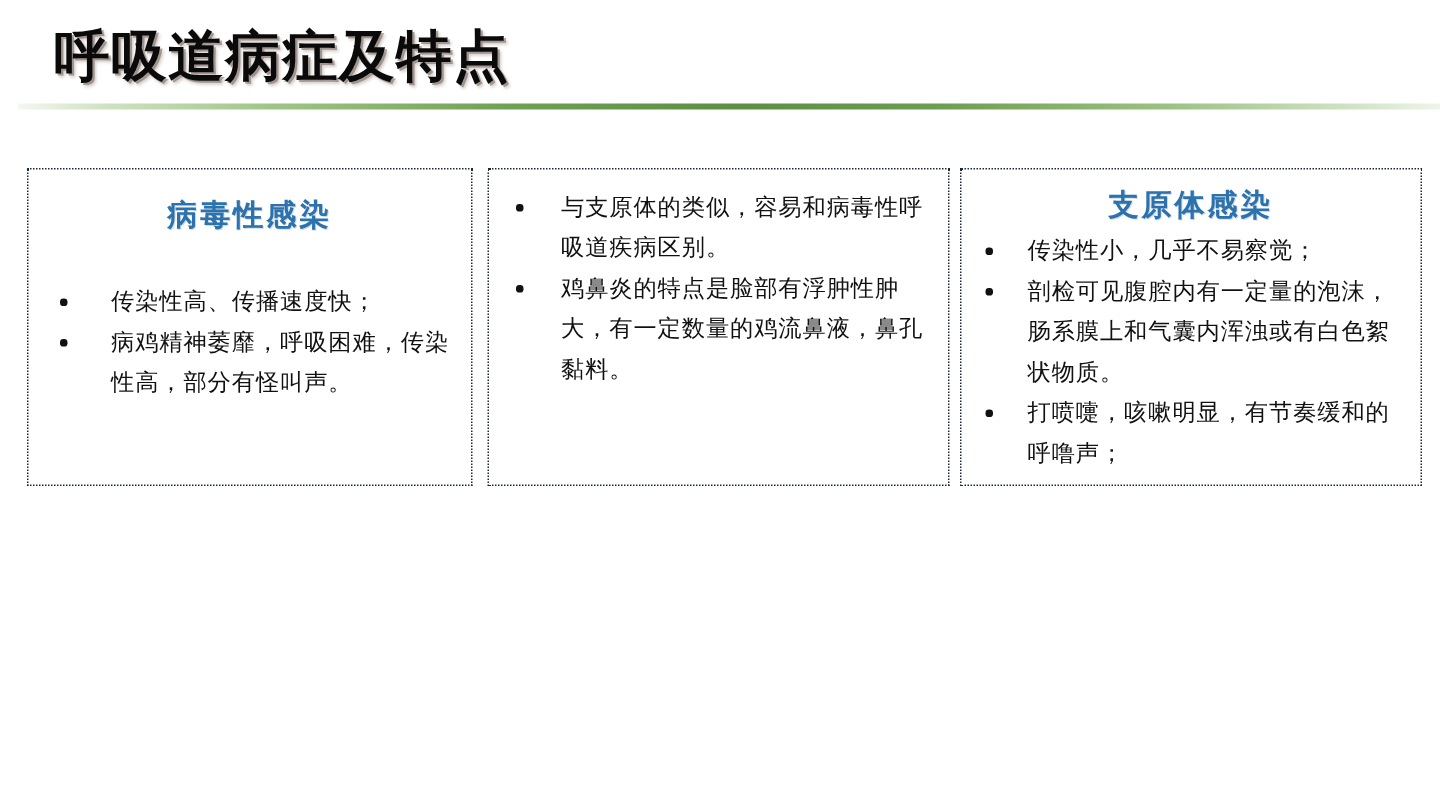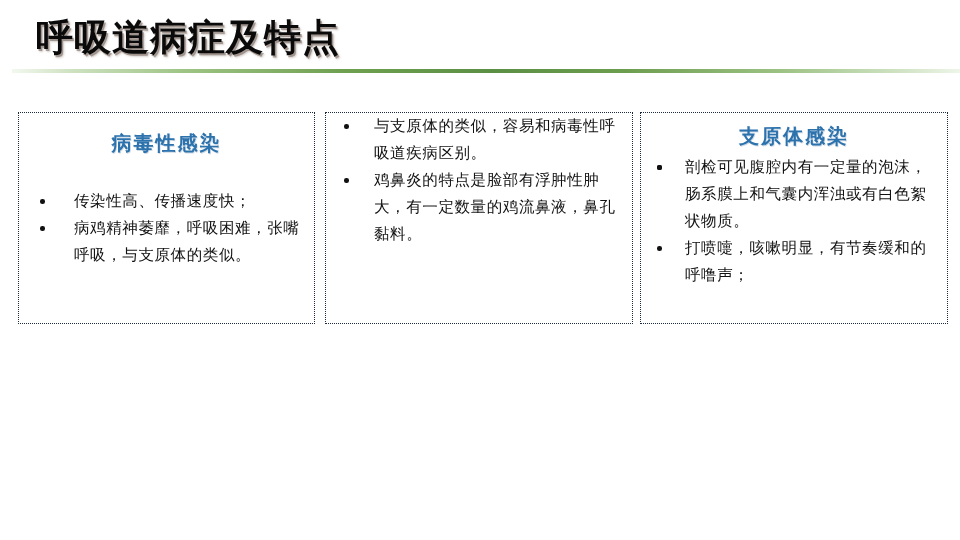--- a/index.html
+++ b/index.html
@@ -92,21 +92,21 @@
   #box-mycoplasma .box-heading { margin: 10px 0 0 0; }
 
   .bullet-list {
     list-style: none;
     margin: 0;
     padding: 0;
     font-family: "DejaVu Serif", "Liberation Serif", serif;
     color: #111111;
   }
   #box-virus .bullet-list      { margin-top: 32px; }
-  #box-bacteria .bullet-list   { margin-top: 0; }
+  #box-bacteria .bullet-list   { margin-top: 12px; }
   #box-mycoplasma .bullet-list { margin-top: 5px; }
 
   .bullet-item {
     position: relative;
     font-size: 15.5px;
     line-height: 27px;
     letter-spacing: 0.6px;
     margin: 0 0 0 0;
     padding-left: 55px;
     padding-right: 6px;
@@ -139,21 +139,21 @@
 
   <div id="box-virus" class="content-box">
     <div class="box-heading">病毒性感染</div>
     <ul class="bullet-list">
       <li class="bullet-item">
         <span class="bullet-dot"></span>
         <span>传染性高、传播速度快；</span>
       </li>
       <li class="bullet-item">
         <span class="bullet-dot"></span>
-        <span>病鸡精神萎靡，呼吸困难，张嘴呼吸，与支原体的类似。</span>
+        <span>病鸡精神萎靡，呼吸困难，传染性高，部分有怪叫声。</span>
       </li>
     </ul>
   </div>
 
   <div id="box-bacteria" class="content-box">
     <ul class="bullet-list">
       <li class="bullet-item">
         <span class="bullet-dot"></span>
         <span>与支原体的类似，容易和病毒性呼吸道疾病区别。</span>
       </li>
@@ -162,20 +162,21 @@
         <span>鸡鼻炎的特点是脸部有浮肿性肿大，有一定数量的鸡流鼻液，鼻孔黏料。</span>
       </li>
     </ul>
   </div>
 
   <div id="box-mycoplasma" class="content-box">
     <div class="box-heading">支原体感染</div>
     <ul class="bullet-list">
       <li class="bullet-item">
         <span class="bullet-dot"></span>
+        <span>传染性小，几乎不易察觉；</span>
       </li>
       <li class="bullet-item">
         <span class="bullet-dot"></span>
         <span>剖检可见腹腔内有一定量的泡沫，肠系膜上和气囊内浑浊或有白色絮状物质。</span>
       </li>
       <li class="bullet-item">
         <span class="bullet-dot"></span>
         <span>打喷嚏，咳嗽明显，有节奏缓和的呼噜声；</span>
       </li>
     </ul>

